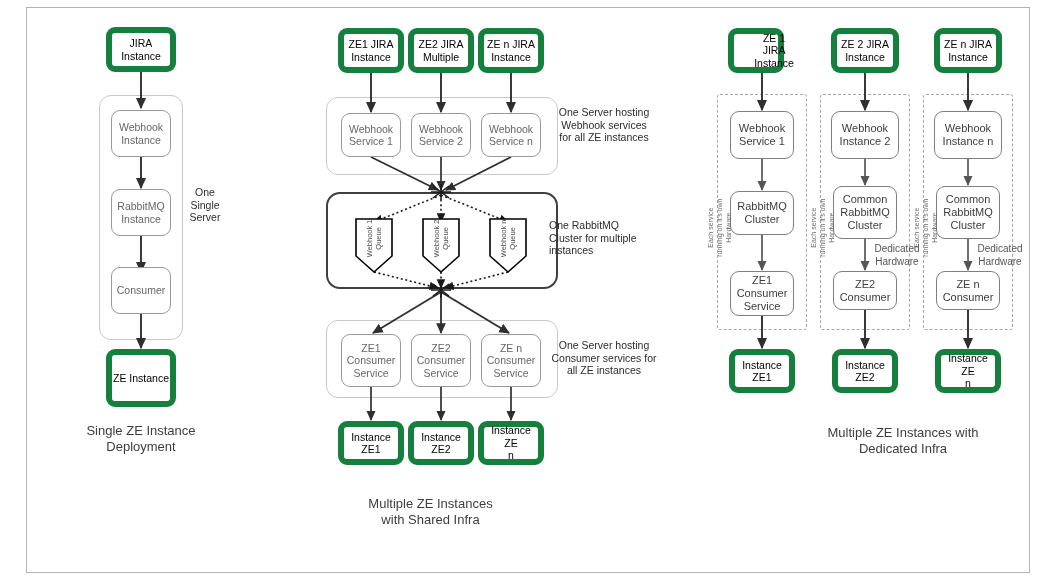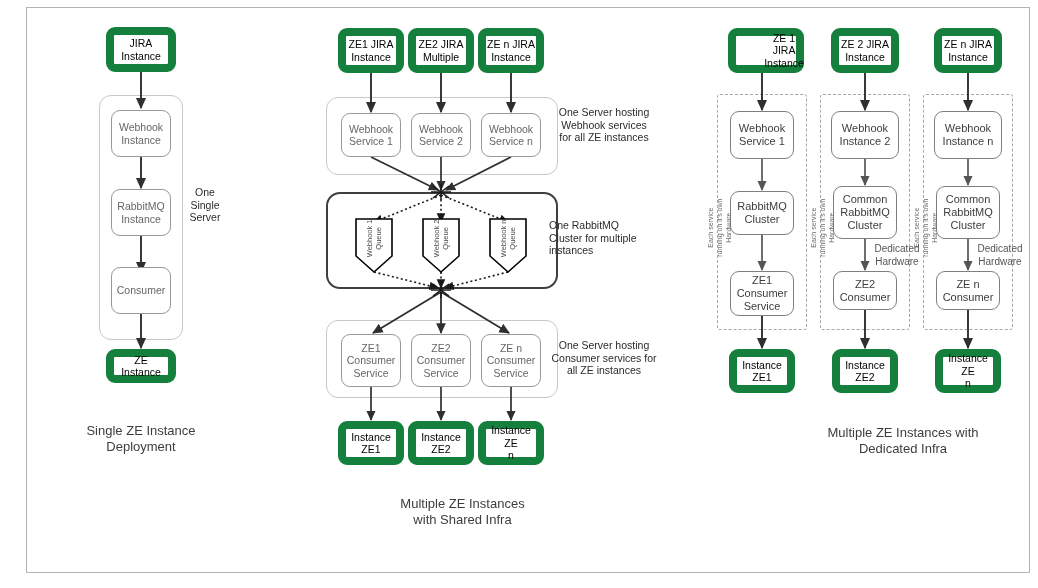--- a/index.html
+++ b/index.html
@@ -29,21 +29,21 @@
     display:flex;
     align-items:center;
     justify-content:center;
     text-align:center;
     border-radius:9px;
     background:#ffffff;
     line-height:1.18;
     white-space:pre-line;
     z-index:6;
   }
-  .node.strong{ border:8px solid #15803d; color:#000000; font-size:10.5px; }
+  .node.strong{ border:6px solid #15803d; color:#000000; font-size:10.5px; }
   .node.soft  { border:1.3px solid #999999; color:#666666; font-size:10.5px; }
   .node.mid   { border:1.3px solid #7f7f7f; color:#3d3d3d; font-size:11px; }
 
   
   .group{
     position:absolute;
     box-sizing:border-box;
     border-radius:12px;
     background:transparent;
     z-index:2;
@@ -201,21 +201,21 @@
 Instance</div>
 
   <div class="node soft" style="left:111px; top:110px; width:60px; height:47px;">Webhook
 Instance</div>
 
   <div class="node soft" style="left:111px; top:189px; width:60px; height:47px;">RabbitMQ
 Instance</div>
 
   <div class="node soft" style="left:111px; top:267px; width:60px; height:47px;">Consumer</div>
 
-  <div class="node strong" style="left:106px; top:349px; width:70px; height:34px;">ZE Instance</div>
+  <div class="node strong" style="left:106px; top:349px; width:70px; height:58px;">ZE Instance</div>
 
   <div class="lbl note" style="left:183px; top:186px; width:44px;">One
 Single
 Server</div>
 
   <div class="lbl caption" style="left:61px; top:423px; width:160px;">Single ZE Instance
 Deployment</div>
 
   <div class="group lightbox" style="left:326px; top:97px; width:232px; height:78px;"></div>
   <div class="group darkbox" style="left:326px; top:192px; width:232px; height:97px;"></div>
@@ -262,28 +262,28 @@
   <div class="lbl note" style="left:549px; top:106px; width:110px; text-align:center;">One Server hosting
 Webhook services
 for all ZE instances</div>
   <div class="lbl note" style="left:549px; top:219px; width:108px; text-align:left;">One RabbitMQ
 Cluster for multiple
 instances</div>
   <div class="lbl note" style="left:547px; top:339px; width:114px; text-align:center;">One Server hosting
 Consumer services for
 all ZE instances</div>
 
-  <div class="lbl caption" style="left:380px; top:496px; width:165px;">Multiple ZE Instances
+  <div class="lbl caption" style="left:348px; top:496px; width:165px;">Multiple ZE Instances
 with Shared Infra</div>
 
   <div class="group dashed" style="left:717px; top:94px; width:90px; height:236px;"></div>
   <div class="group dashed" style="left:820px; top:94px; width:90px; height:236px;"></div>
   <div class="group dashed" style="left:923px; top:94px; width:90px; height:236px;"></div>
 
-  <div class="node strong" style="left:728px; top:28px; width:76px; height:45px;padding-left:36px;">ZE 1 JIRA
+  <div class="node strong" style="left:728px; top:28px; width:56px; height:45px;padding-left:36px;">ZE 1 JIRA
 Instance</div>
   <div class="node strong" style="left:831px; top:28px; width:68px; height:45px;">ZE 2 JIRA
 Instance</div>
   <div class="node strong" style="left:934px; top:28px; width:68px; height:45px;">ZE n JIRA
 Instance</div>
 
   <div class="node mid" style="left:730px; top:111px; width:64px; height:48px;">Webhook
 Service 1</div>
   <div class="node mid" style="left:831px; top:111px; width:68px; height:48px;">Webhook
 Instance 2</div>

